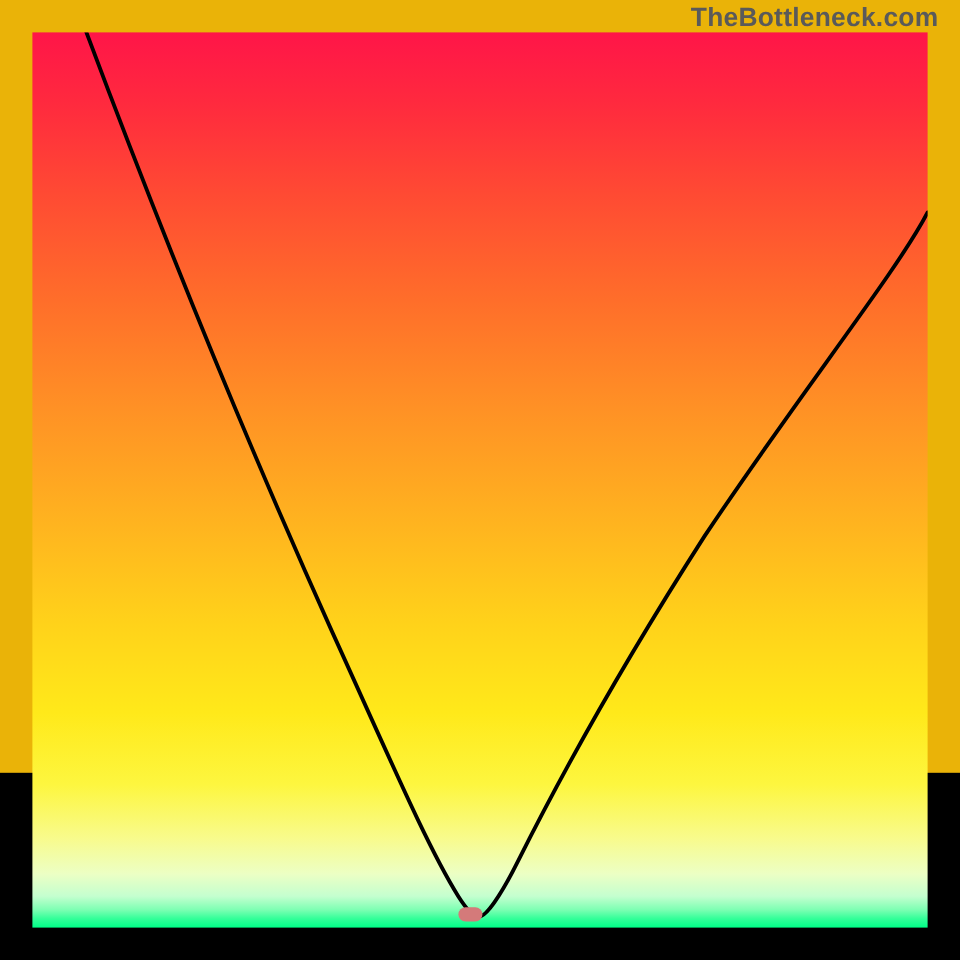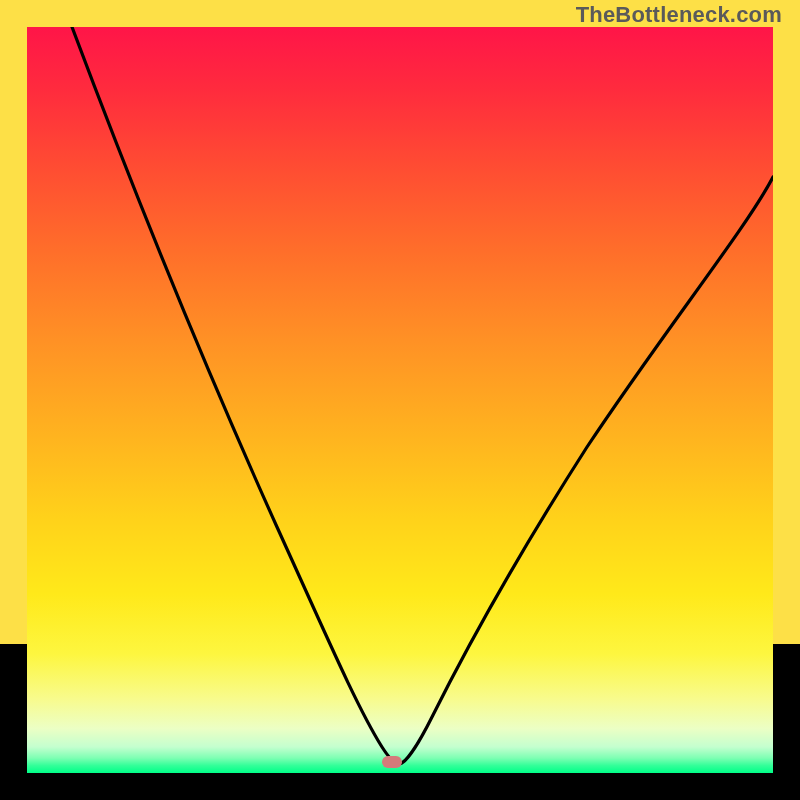--- a/index.html
+++ b/index.html
@@ -1,21 +1,21 @@
 <!DOCTYPE html>
 <html><head>
 <meta charset="utf-8">
 <style>
   * { margin: 0; padding: 0; box-sizing: border-box; }
   html, body { width: 800px; height: 800px; overflow: hidden; background: #000; }
   .frame {
     position: relative;
     width: 800px;
     height: 644px;
-    background: #fde047;
+    background: #eab308;
   }
   .watermark {
     position: absolute;
     top: 2px;
     right: 18px;
     font-family: Arial, Helvetica, sans-serif;
     font-size: 22px;
     font-weight: 600;
     color: #5a5a5a;
     letter-spacing: 0.2px;

